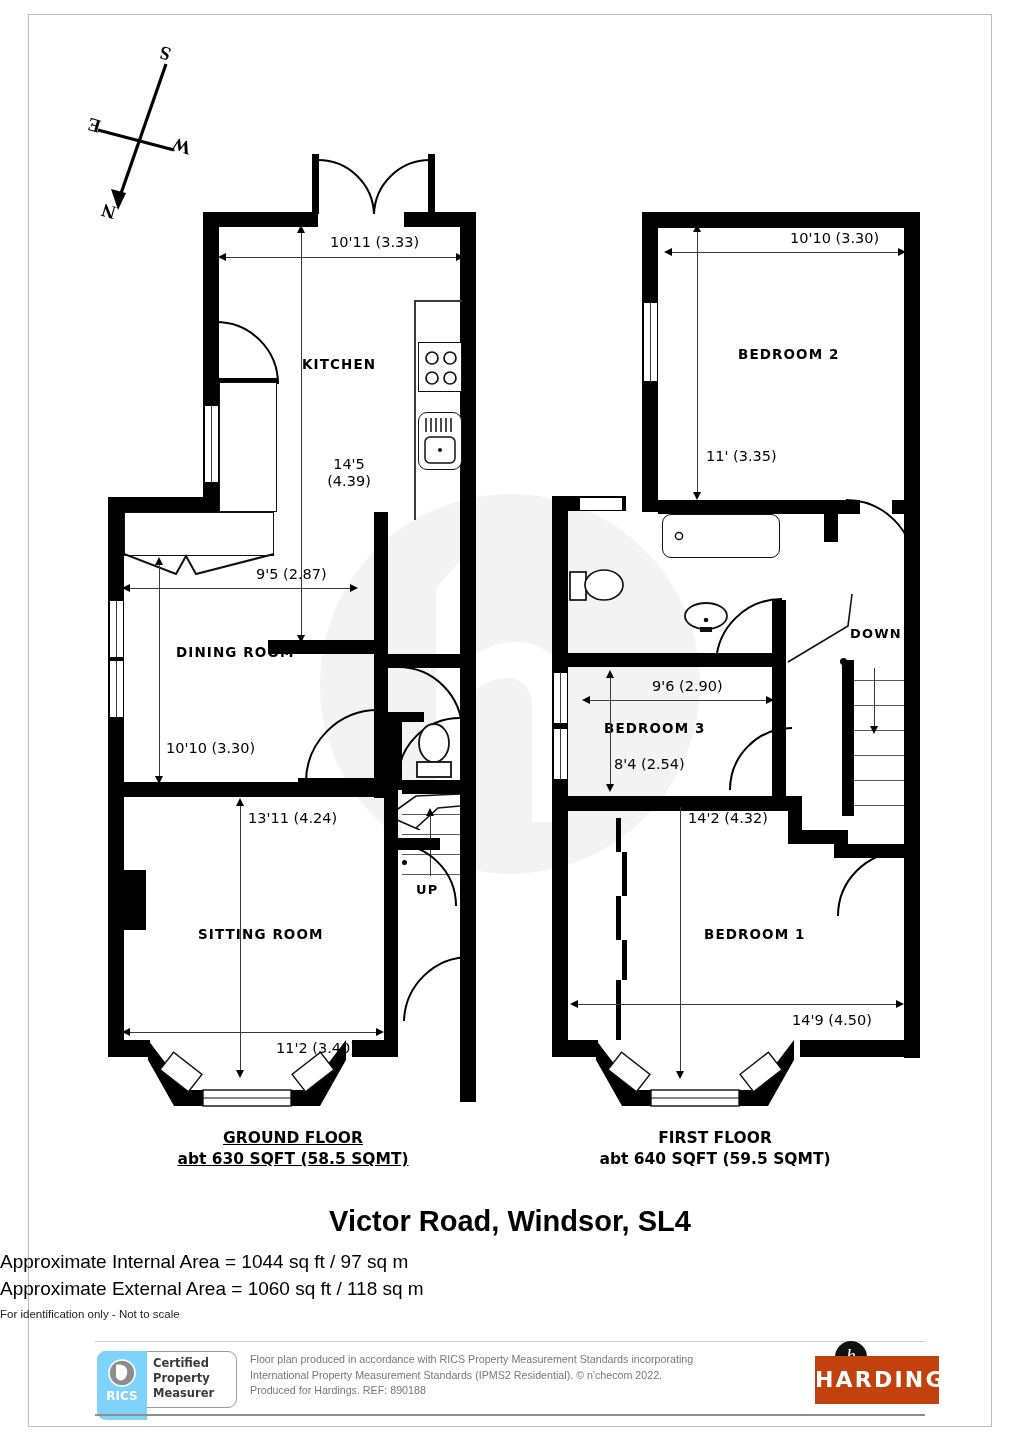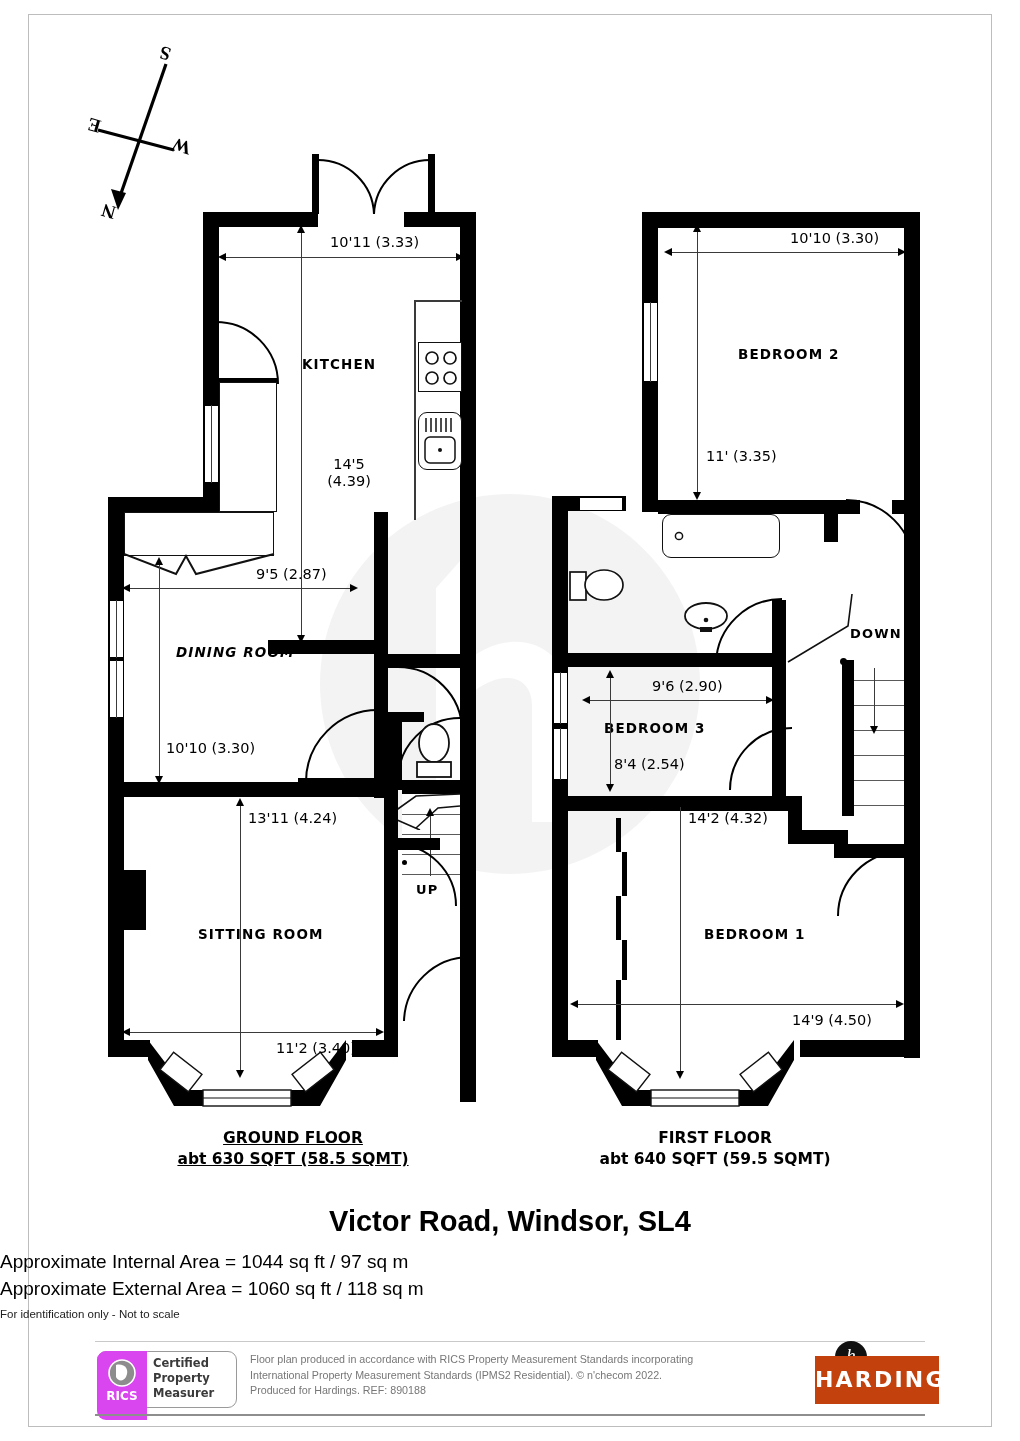--- a/index.html
+++ b/index.html
@@ -47,21 +47,21 @@
   #title{position:absolute;left:0;top:1205px;width:1020px;text-align:center;
          font-weight:bold;font-size:29px;font-family:"Liberation Sans",sans-serif;}
   .subline{position:absolute;left:0;width:1020px;text-align:left;font-size:19px;
            font-family:"Liberation Sans",sans-serif;}
   #idonly{position:absolute;left:0;top:1308px;width:1020px;text-align:left;font-size:11.5px;color:#222;}
 
   
   #footrule{position:absolute;left:95px;top:1341px;width:830px;height:1px;background:#c9c9c9;}
   #rics{position:absolute;left:97px;top:1351px;width:140px;height:57px;}
   #ricsbox{position:absolute;left:0;top:0;width:140px;height:57px;border:1.5px solid #9a9a9a;border-radius:9px;background:#fff;box-sizing:border-box;}
-  #ricsdark{position:absolute;left:0;top:0;width:50px;height:69px;background:#d946ef;border-radius:9px 0 0 9px;}
+  #ricsdark{position:absolute;left:0;top:0;width:50px;height:69px;background:#7dd3fc;border-radius:9px 0 0 9px;}
   #ricstxt{position:absolute;left:56px;top:5px;font-weight:bold;font-size:11.5px;line-height:15px;color:#3a3a3a;
            font-family:"DejaVu Sans",sans-serif;}
   #disc{position:absolute;left:250px;top:1352px;width:500px;font-size:10.7px;line-height:15.5px;color:#777;
         font-family:"Liberation Sans",sans-serif;}
   #hard{position:absolute;left:815px;top:1356px;width:124px;height:48px;background:#c2410c;}
   #hardtxt{position:absolute;left:0;top:0;width:148px;height:48px;line-height:48px;text-align:center;
            color:#fff;font-weight:bold;font-size:22px;letter-spacing:2.2px;font-family:"DejaVu Sans",sans-serif;}
   #hardmark{position:absolute;left:835px;top:1341px;width:32px;height:32px;border-radius:50%;background:#111;}
   #hardmark span{display:block;width:32px;height:32px;line-height:30px;text-align:center;color:#fff;
                  font-style:italic;font-size:19px;font-family:"Liberation Serif",serif;}
@@ -178,21 +178,21 @@
     <div class="win" style="left:1px;top:440px;width:15px;height:58px;"></div>
     <div class="thinline" style="left:8px;top:440px;width:1.4px;height:58px;"></div>
     <div class="win" style="left:1px;top:500px;width:15px;height:58px;"></div>
     <div class="thinline" style="left:8px;top:500px;width:1.4px;height:58px;"></div>
 
     <svg style="position:absolute;left:190px;top:548px;" width="86" height="82">
       <path d="M80 2 A 72 72 0 0 0 8 74" fill="none" stroke="#000" stroke-width="2"></path>
       <rect x="0" y="70" width="80" height="6" fill="#000"></rect>
     </svg>
 
-    <span class="rlbl" style="left:68px;top:484px;font-style:italic;">DINING ROOM</span>
+    <span class="rlbl" style="left:68px;top:484px;">DINING ROOM</span>
 
     <div class="ah" style="left:22px;top:428px;width:222px;"></div>
     <div class="tri tl" style="left:14px;top:424px;"></div>
     <div class="tri tr" style="left:242px;top:424px;"></div>
     <span class="dim" style="left:148px;top:406px;">9'5 (2.87)</span>
 
     <div class="av" style="left:51px;top:404px;height:218px;"></div>
     <div class="tri tu" style="left:47px;top:397px;"></div>
     <div class="tri td" style="left:47px;top:616px;"></div>
     <span class="dim" style="left:58px;top:580px;">10'10 (3.30)</span>

